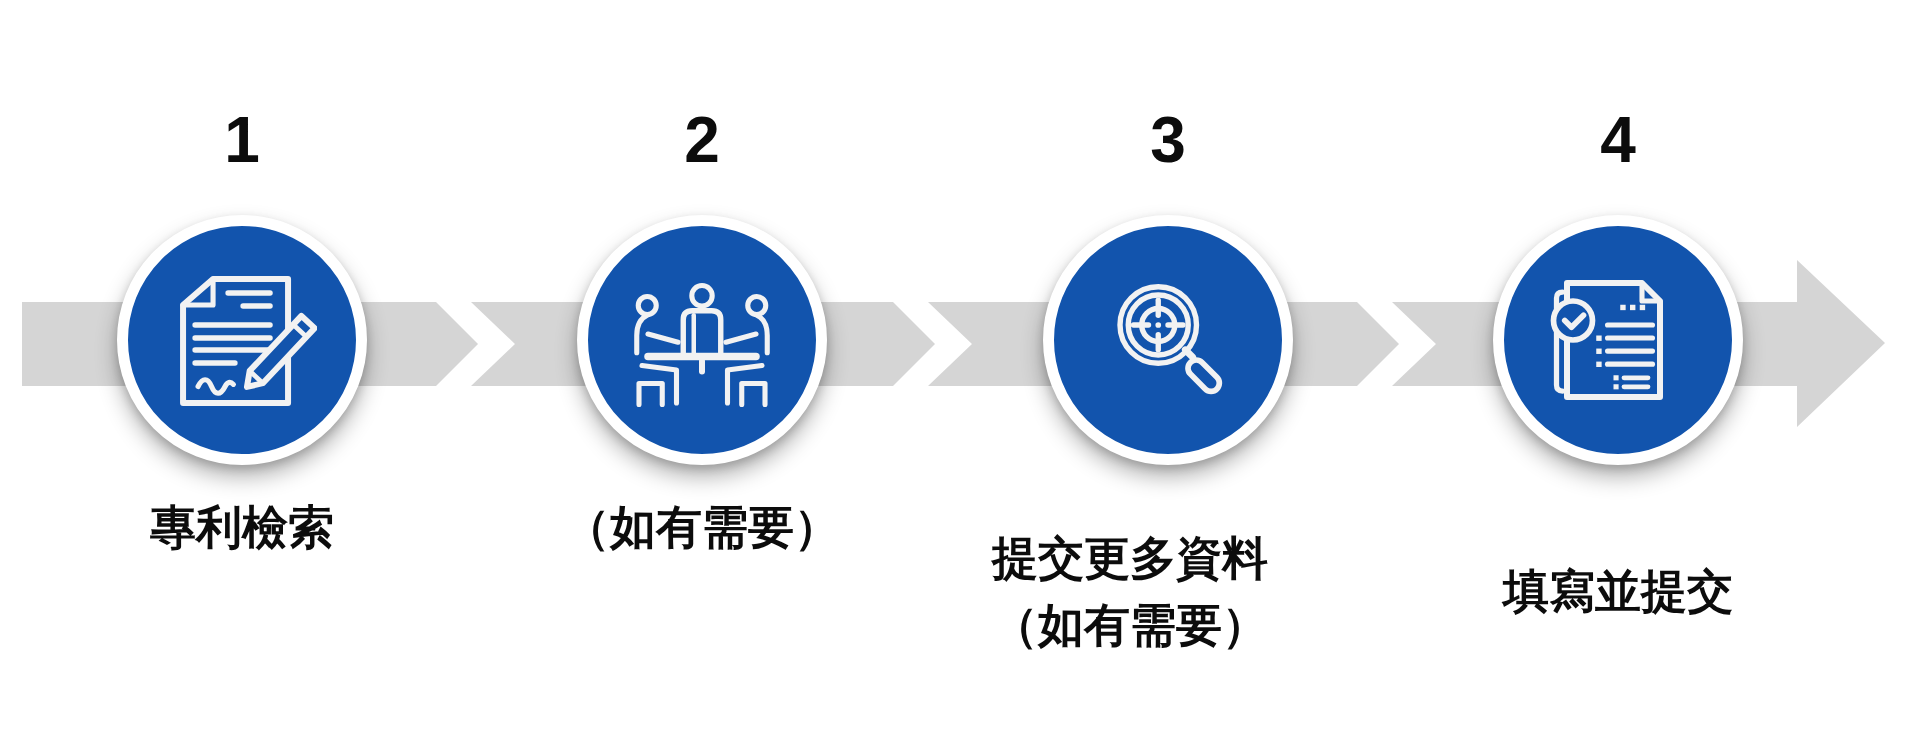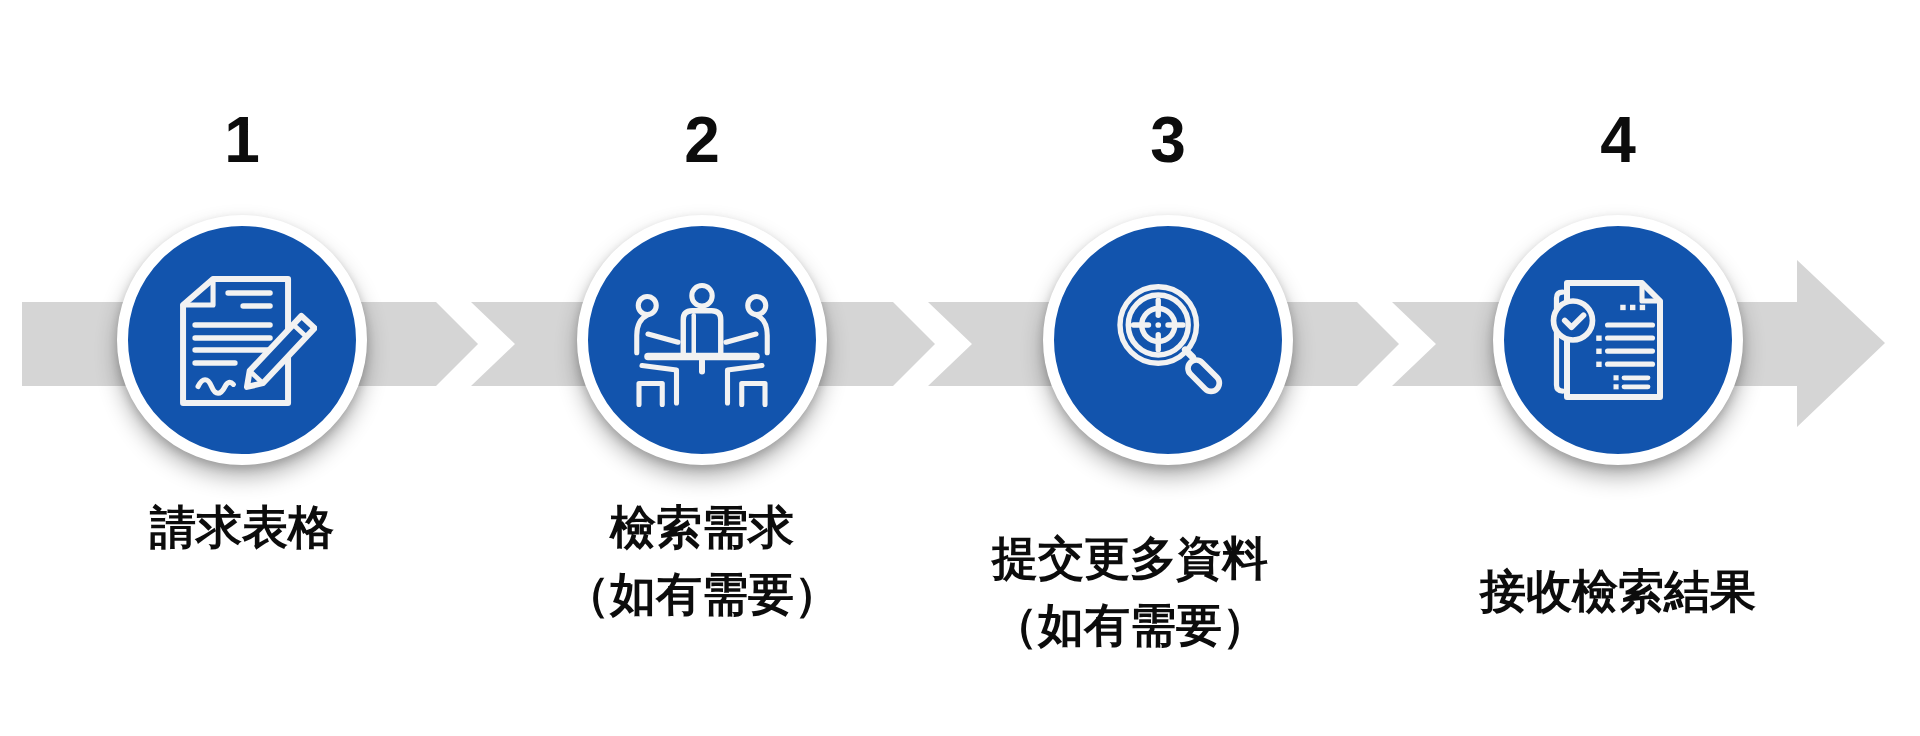--- a/index.html
+++ b/index.html
@@ -147,27 +147,26 @@
         <rect class="dot" x="35.5" y="64.4" width="3.6" height="3.6"></rect>
         <rect class="dot" x="47" y="73.5" width="3.4" height="3.4"></rect>
         <rect class="dot" x="47" y="79.5" width="3.4" height="3.4"></rect>
         <path d="M54 75.2 H70" stroke-width="3.2"></path>
         <path d="M54 81.2 H70" stroke-width="3.2"></path>
       </svg>
     </span>
   </div>
 
   <div class="label" style="left:12px;top:494px">
-    <div>請求表格</div>
+    <div>專利檢索</div>
   </div>
   <div class="label" style="left:472px;top:494px">
-    <div>檢索需求</div>
     <div>（如有需要）</div>
   </div>
   <div class="label" style="left:900px;top:525px">
     <div>提交更多資料</div>
     <div>（如有需要）</div>
   </div>
   <div class="label" style="left:1388px;top:558px">
-    <div>接收檢索結果</div>
+    <div>填寫並提交</div>
   </div>
 
 </div>
 
 </body></html>

